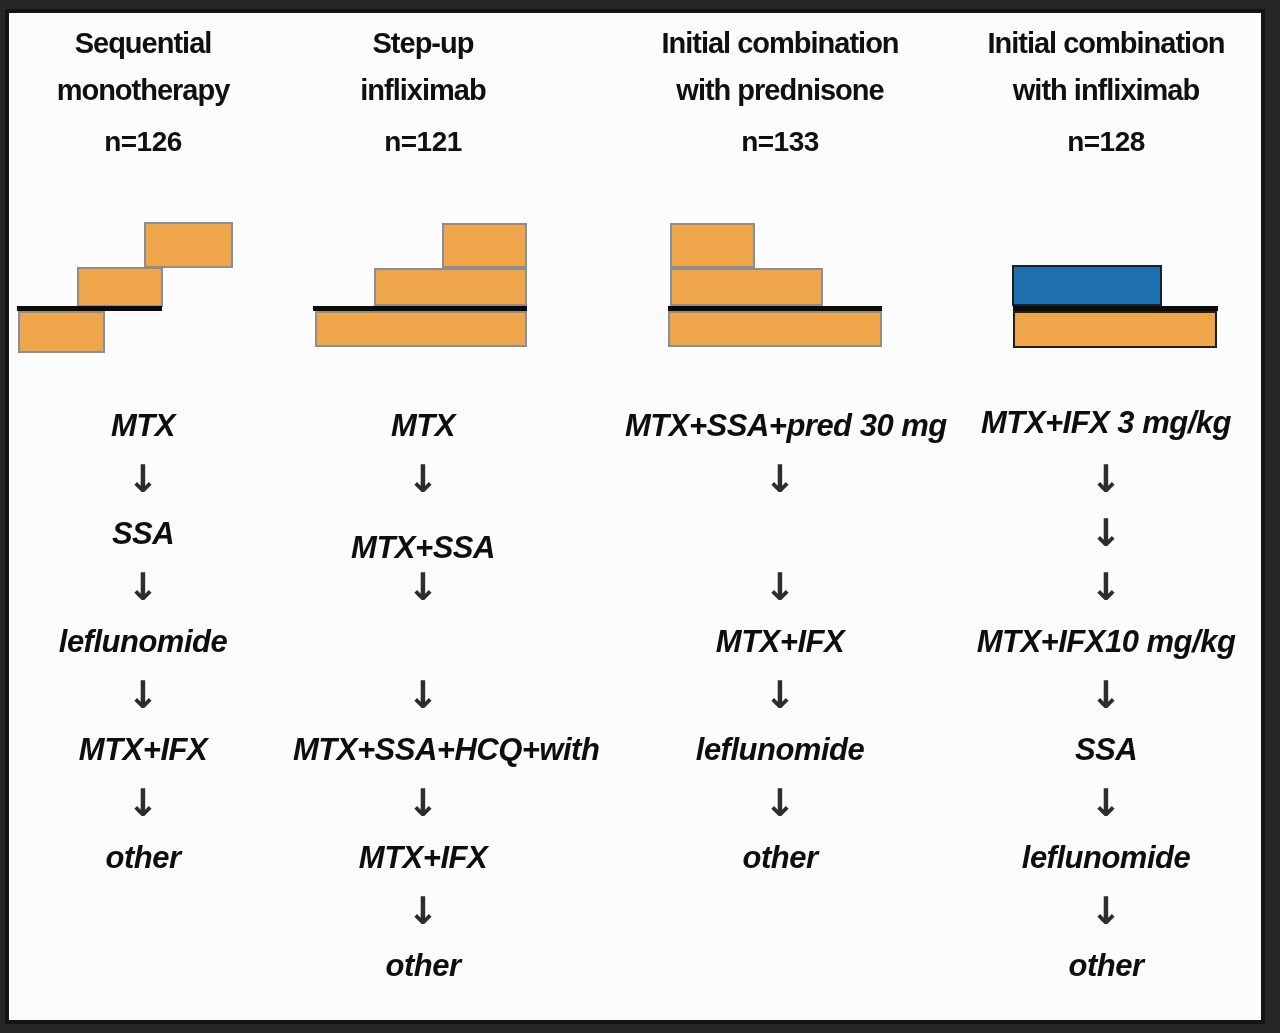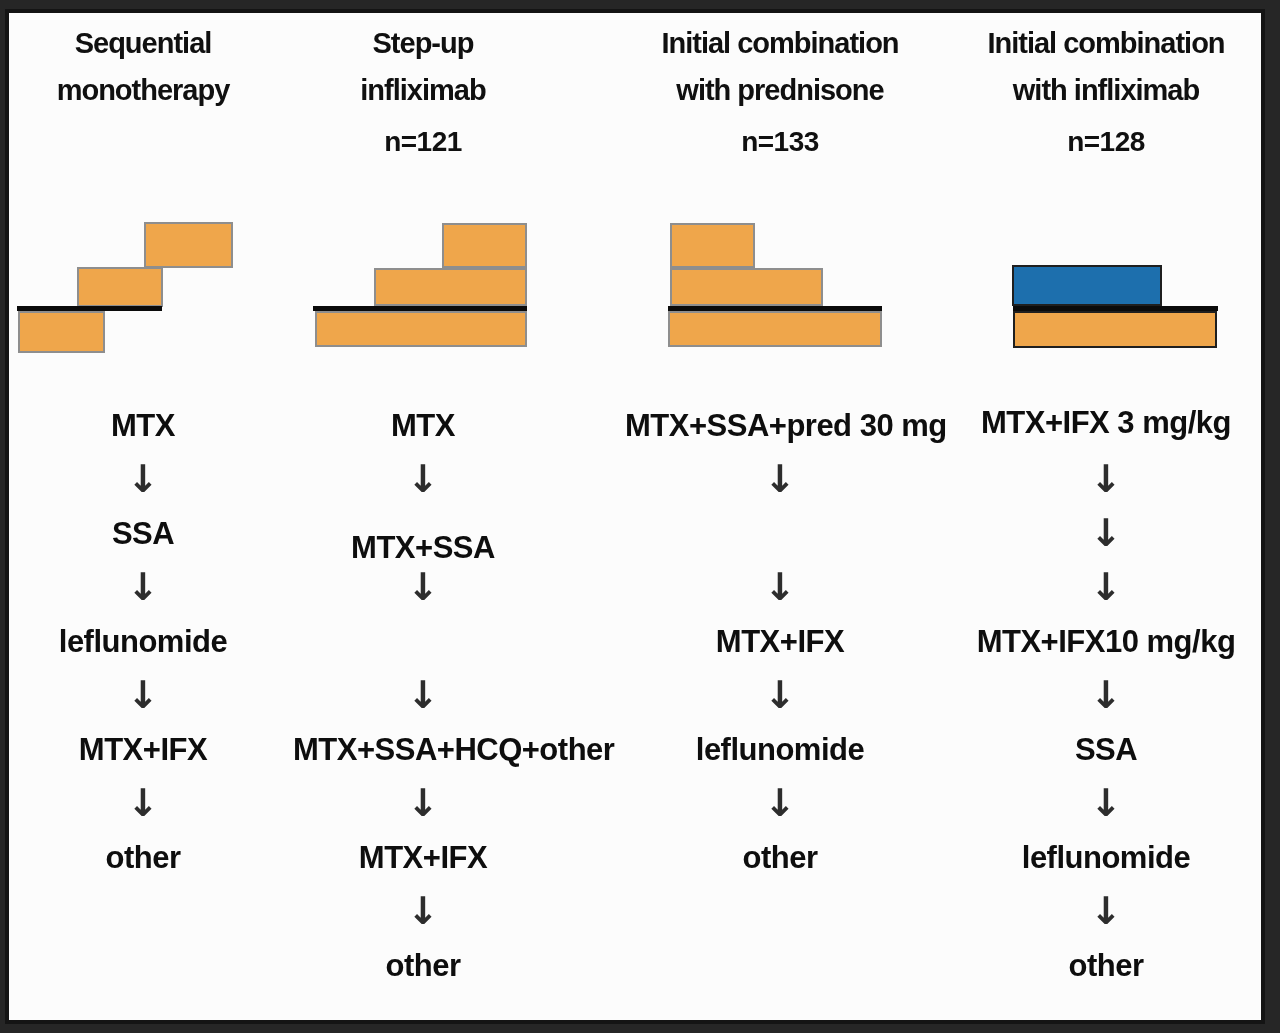--- a/index.html
+++ b/index.html
@@ -13,21 +13,21 @@
   }
   .column{position:absolute;top:0;height:100%;}
   .colpos-0{left:13px;width:260px;}
   .colpos-1{left:293px;width:260px;}
   .colpos-2{left:625px;width:310px;}
   .colpos-3{left:950px;width:312px;}
   .header{position:absolute;top:20px;left:0;right:0;text-align:center;color:#101010;}
   .title-line{font-size:29px;font-weight:700;line-height:47px;letter-spacing:-1px;white-space:nowrap;}
   .n-label{font-size:28px;font-weight:700;margin-top:12px;letter-spacing:-0.5px;}
   .flow{position:absolute;left:0;top:0;right:0;bottom:0;}
-  .slot{position:absolute;left:0;right:0;height:34px;line-height:32px;text-align:center;color:#0e0e0e;}
+  .slot{position:absolute;left:0;right:0;height:34px;line-height:32px;text-align:center;color:#0e0e0e;font-style:italic;}
   .slot.label{font-size:31px;font-weight:700;white-space:nowrap;letter-spacing:-0.5px;}
   .slot.arrow{font-family:"DejaVu Sans",sans-serif;font-size:38px;line-height:30px;font-weight:700;color:#2d2d2d;}
   #graphics{position:absolute;left:0;top:0;width:100%;height:100%;}
   .bar{position:absolute;box-sizing:border-box;border:2px solid #8e8e8e;}
   .baseline{position:absolute;}
 </style>
 </head>
 <body>
 
 <div class="page">
@@ -48,20 +48,21 @@
       <div class="baseline" style="left: 668px; top: 306px; width: 214px; height: 5px; background: rgb(11, 11, 11);"></div>
       <div class="bar" style="left: 1012px; top: 265px; width: 150px; height: 41px; background: rgb(29, 111, 173); border-color: rgb(31, 31, 31);"></div>
       <div class="bar" style="left: 1013px; top: 311px; width: 204px; height: 37px; background: rgb(239, 166, 75); border-color: rgb(31, 31, 31);"></div>
       <div class="baseline" style="left: 1013px; top: 306px; width: 205px; height: 5px; background: rgb(11, 11, 11);"></div>
     </div>
 
   <div class="column colpos-0">
     <div class="header">
       <div class="title-line">Sequential</div>
       <div class="title-line">monotherapy</div>
+      <div class="n-label">n=126</div>
     </div>
     <div class="flow">
         <div class="slot label" style="top: 410px;">MTX</div>
         <div class="slot arrow" style="top: 464px;">↓</div>
         <div class="slot label" style="top: 518px;">SSA</div>
         <div class="slot arrow" style="top: 572px;">↓</div>
         <div class="slot label" style="top: 626px;">leflunomide</div>
         <div class="slot arrow" style="top: 680px;">↓</div>
         <div class="slot label" style="top: 734px;">MTX+IFX</div>
         <div class="slot arrow" style="top: 788px;">↓</div>
@@ -74,21 +75,21 @@
       <div class="title-line">Step-up</div>
       <div class="title-line">infliximab</div>
       <div class="n-label">n=121</div>
     </div>
     <div class="flow">
         <div class="slot label" style="top: 410px;">MTX</div>
         <div class="slot arrow" style="top: 464px;">↓</div>
         <div class="slot label" style="top: 496px; margin-top: 36px;">MTX+SSA</div>
         <div class="slot arrow" style="top: 572px;">↓</div>
         <div class="slot arrow" style="top: 680px;">↓</div>
-        <div class="slot label" style="top: 734px;">MTX+SSA+HCQ+other</div>
+        <div class="slot label" style="top: 734px;">MTX+SSA+HCQ+with</div>
         <div class="slot arrow" style="top: 788px;">↓</div>
         <div class="slot label" style="top: 842px;">MTX+IFX</div>
         <div class="slot arrow" style="top: 896px;">↓</div>
         <div class="slot label" style="top: 950px;">other</div>
       </div>
   </div>
 
   <div class="column colpos-2">
     <div class="header">
       <div class="title-line">Initial combination</div>

